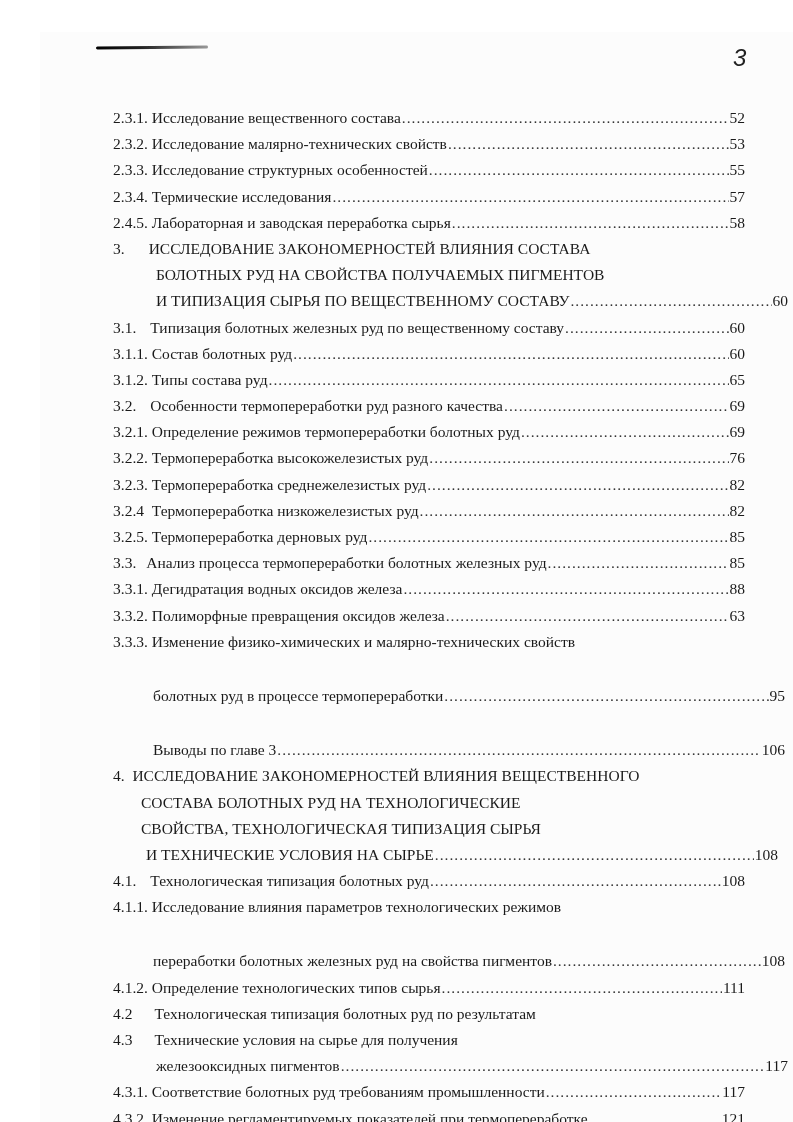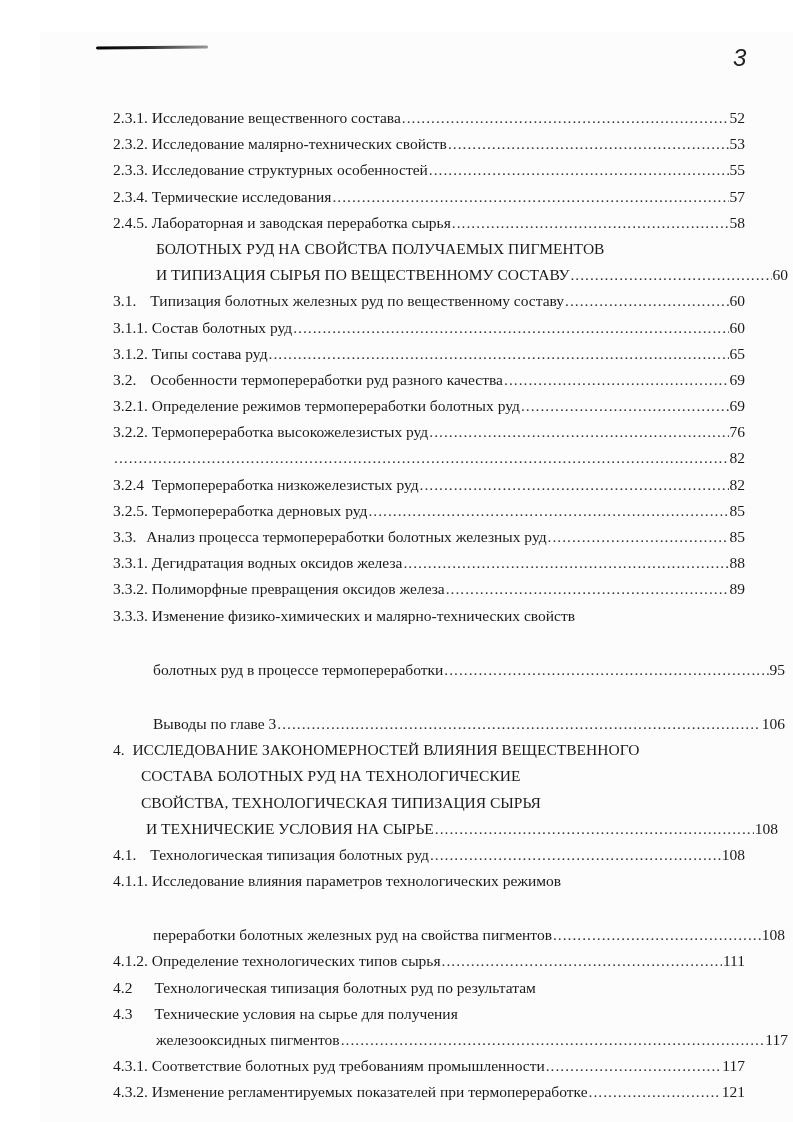--- a/index.html
+++ b/index.html
@@ -76,20 +76,25 @@
 
   <div class="row">
     <div class="entry">
         <span class="title"><span>2.4.5.</span> <span>Лабораторная и заводская переработка сырья</span></span>
         <span class="dots"></span>
         <span class="page">58</span>
       </div>
   </div>
 
   <div class="row">
+    <div class="entry">
+        <span class="title"><span>3.</span><span style="display:inline-block;width:24px"></span><span>ИССЛЕДОВАНИЕ ЗАКОНОМЕРНОСТЕЙ ВЛИЯНИЯ СОСТАВА</span></span>
+      </div>
+  </div>
+  <div class="row">
     <div class="entry ind1">
         <span class="title">БОЛОТНЫХ РУД НА СВОЙСТВА ПОЛУЧАЕМЫХ ПИГМЕНТОВ</span>
       </div>
   </div>
   <div class="row">
     <div class="entry ind1">
         <span class="title">И ТИПИЗАЦИЯ СЫРЬЯ ПО ВЕЩЕСТВЕННОМУ СОСТАВУ</span>
         <span class="dots"></span>
         <span class="page">60</span>
       </div>
@@ -138,20 +143,21 @@
   <div class="row">
     <div class="entry">
         <span class="title"><span>3.2.2.</span> <span>Термопереработка высокожелезистых  руд</span></span>
         <span class="dots"></span>
         <span class="page">76</span>
       </div>
   </div>
 
   <div class="row">
     <div class="entry">
+        <span class="title"><span>3.2.3.</span> <span>Термопереработка среднежелезистых руд</span></span>
         <span class="dots"></span>
         <span class="page">82</span>
       </div>
   </div>
 
   <div class="row">
     <div class="entry">
         <span class="title"><span>3.2.4</span>&nbsp; <span>Термопереработка низкожелезистых руд</span></span>
         <span class="dots"></span>
         <span class="page">82</span>
@@ -179,21 +185,21 @@
         <span class="title"><span>3.3.1.</span> <span>Дегидратация водных оксидов железа</span></span>
         <span class="dots"></span>
         <span class="page">88</span>
       </div>
   </div>
 
   <div class="row">
     <div class="entry">
         <span class="title"><span>3.3.2.</span> <span>Полиморфные превращения оксидов железа</span></span>
         <span class="dots"></span>
-        <span class="page">89</span>
+        <span class="page">63</span>
       </div>
   </div>
 
   <div class="row">
     <div class="entry">
         <span class="title"><span>3.3.3.</span> <span>Изменение физико-химических и малярно-технических свойств</span></span>
       </div>
   </div>
   <div class="row">
     <div class="entry ind2">

